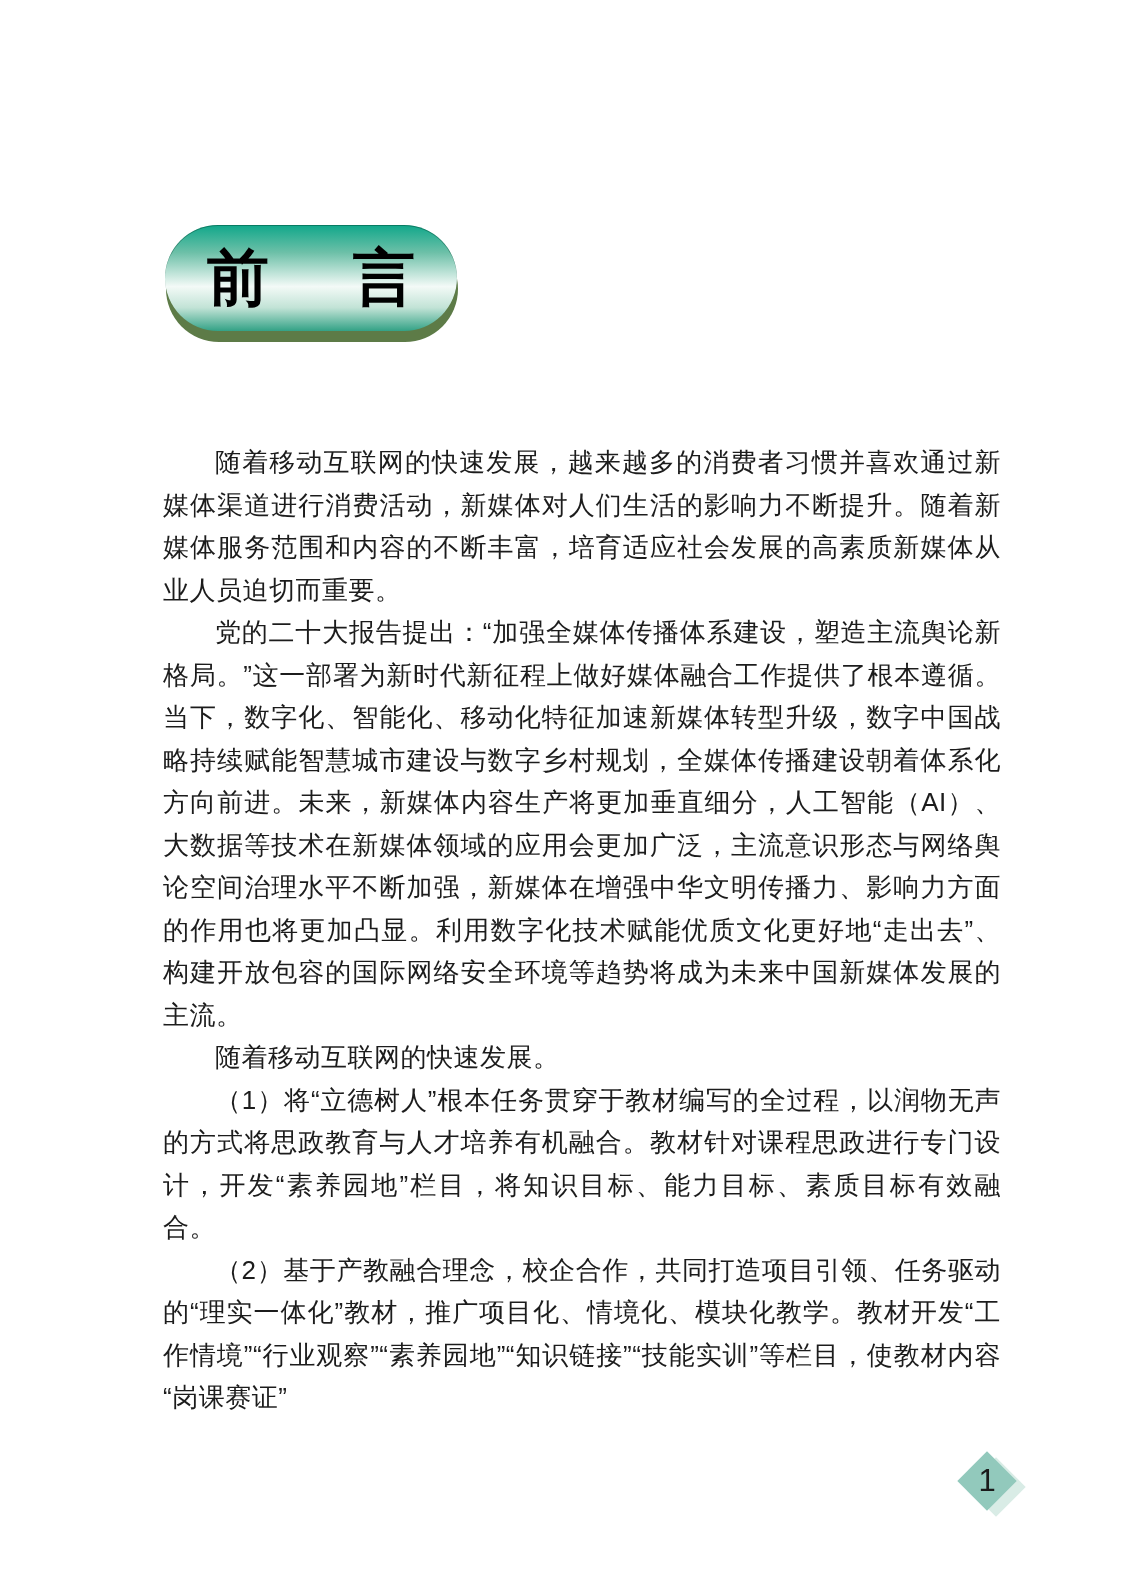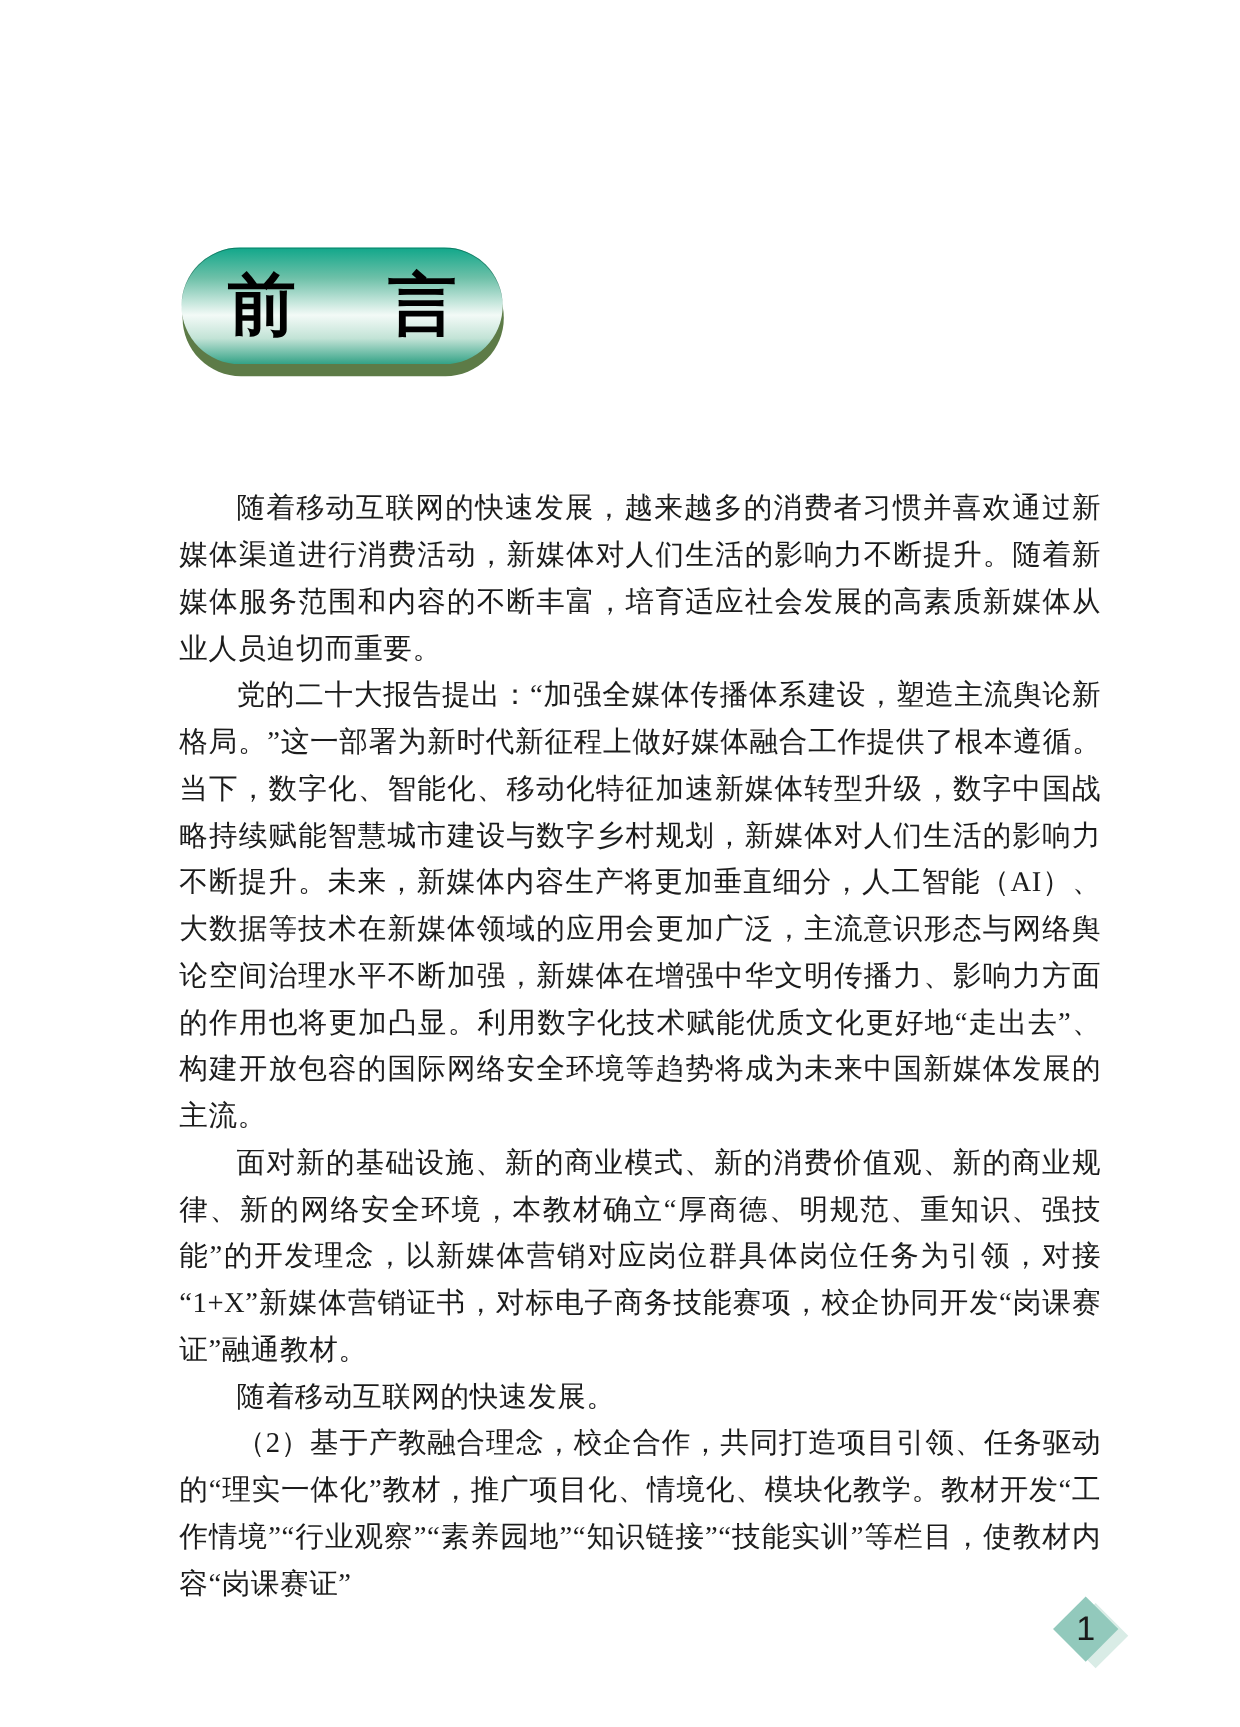--- a/index.html
+++ b/index.html
@@ -73,21 +73,20 @@
     top:441px;
     width:838px;
     font-size:26px;
     line-height:42.5px;
     text-align:justify;
     letter-spacing:0.5px;
   }
   .content p{
     margin:0;
     text-indent:2em;
-    font-family:Liberation Serif, serif;
   }
 
   
   .pagenum-wrap{
     position:absolute;
     left:966px;
     top:1460px;
     width:42px;
     height:42px;
   }
@@ -130,23 +129,23 @@
   <div class="badge-wrap">
     <div class="badge-shadow"></div>
     <div class="badge">
       <span class="ch">前</span>
       <span class="ch">言</span>
     </div>
   </div>
 
   <div class="content">
     <p>随着移动互联网的快速发展，越来越多的消费者习惯并喜欢通过新媒体渠道进行消费活动，新媒体对人们生活的影响力不断提升。随着新媒体服务范围和内容的不断丰富，培育适应社会发展的高素质新媒体从业人员迫切而重要。</p>
-    <p>党的二十大报告提出：“加强全媒体传播体系建设，塑造主流舆论新格局。”这一部署为新时代新征程上做好媒体融合工作提供了根本遵循。当下，数字化、智能化、移动化特征加速新媒体转型升级，数字中国战略持续赋能智慧城市建设与数字乡村规划，新媒体对人们生活的影响力不断提升。未来，新媒体内容生产将更加垂直细分，人工智能（AI）、大数据等技术在新媒体领域的应用会更加广泛，主流意识形态与网络舆论空间治理水平不断加强，新媒体在增强中华文明传播力、影响力方面的作用也将更加凸显。利用数字化技术赋能优质文化更好地“走出去”、构建开放包容的国际网络安全环境等趋势将成为未来中国新媒体发展的主流。</p>
-    <p>面对新的基础设施、新的商业模式、新的消费价值观、新的商业规律、新的网络安全环境，本教材确立“厚商德、明规范、重知识、强技能”的开发理念，以新媒体营销对应岗位群具体岗位任务为引领，对接“1+X”新媒体营销证书，对标电子商务技能赛项，校企协同开发“岗课赛证”融通教材。</p>
+    <p>党的二十大报告提出：“加强全媒体传播体系建设，塑造主流舆论新格局。”这一部署为新时代新征程上做好媒体融合工作提供了根本遵循。当下，数字化、智能化、移动化特征加速新媒体转型升级，数字中国战略持续赋能智慧城市建设与数字乡村规划，全媒体传播建设朝着体系化方向前进。未来，新媒体内容生产将更加垂直细分，人工智能（AI）、大数据等技术在新媒体领域的应用会更加广泛，主流意识形态与网络舆论空间治理水平不断加强，新媒体在增强中华文明传播力、影响力方面的作用也将更加凸显。利用数字化技术赋能优质文化更好地“走出去”、构建开放包容的国际网络安全环境等趋势将成为未来中国新媒体发展的主流。</p>
     <p>随着移动互联网的快速发展。</p>
+    <p>（1）将“立德树人”根本任务贯穿于教材编写的全过程，以润物无声的方式将思政教育与人才培养有机融合。教材针对课程思政进行专门设计，开发“素养园地”栏目，将知识目标、能力目标、素质目标有效融合。</p>
     <p>（2）基于产教融合理念，校企合作，共同打造项目引领、任务驱动的“理实一体化”教材，推广项目化、情境化、模块化教学。教材开发“工作情境”“行业观察”“素养园地”“知识链接”“技能实训”等栏目，使教材内容“岗课赛证”</p>
   </div>
 
   <div class="pagenum-wrap">
     <div class="diamond-shadow"></div>
     <div class="diamond"></div>
     <div class="pagenum-text">1</div>
   </div>
 
 </div>

